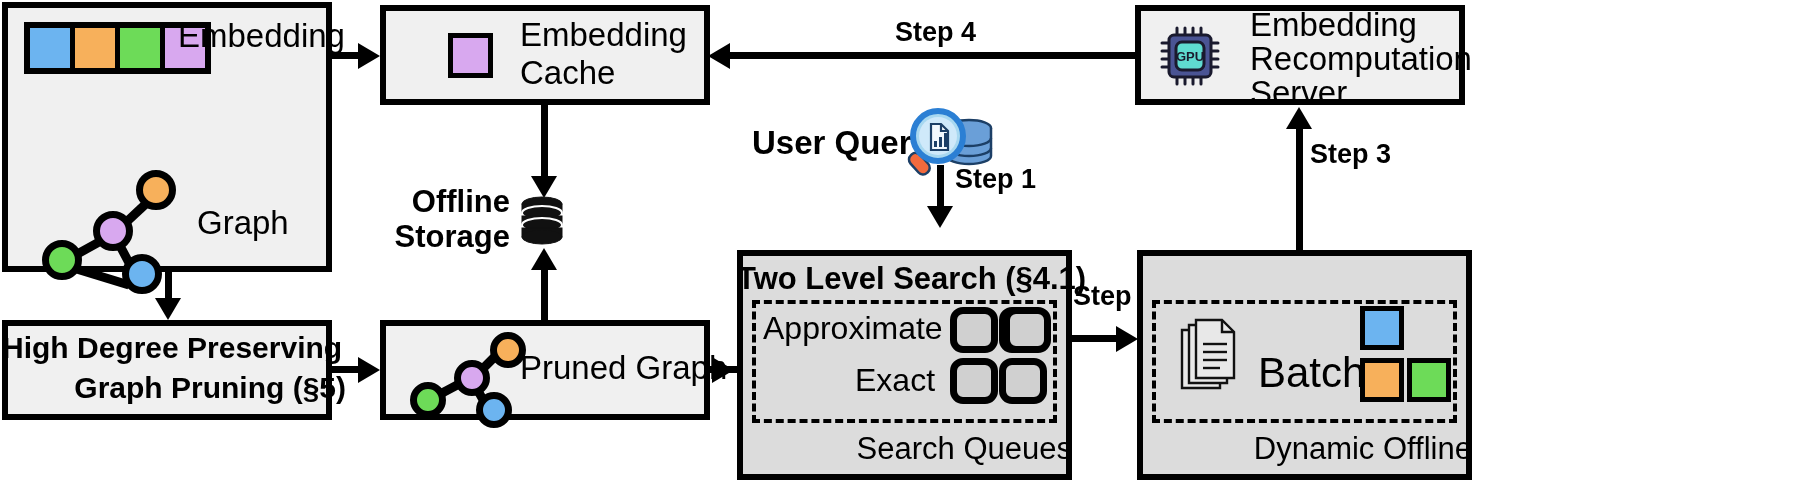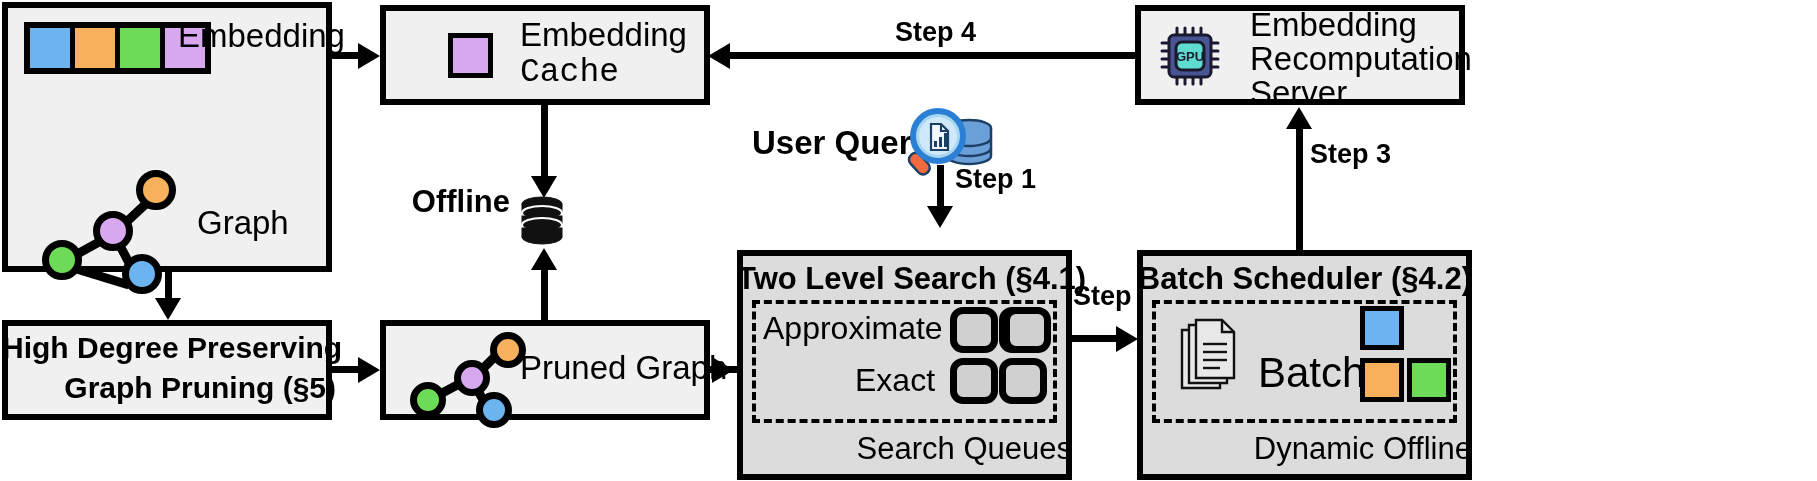--- a/index.html
+++ b/index.html
@@ -63,21 +63,21 @@
     <div class="node" style="left:53px;top:43px;width:40px;height:40px;background:#d8a8ef;"></div>
     <div class="node" style="left:2px;top:72px;width:40px;height:40px;background:#6ddb58;"></div>
     <div class="node" style="left:82px;top:86px;width:40px;height:40px;background:#6cb4f0;"></div>
   </div>
 
   <div class="lbl" style="left:197px;top:205px;font-size:33px;text-align:right;">Graph</div>
 
   <div class="box" style="left:380px;top:5px;width:330px;height:100px;"></div>
   <div class="chip" style="left:448px;top:33px;width:45px;height:45px;background:#d8a8ef;"></div>
   <div class="lbl" style="left:520px;top:17px;font-size:33px;">Embedding</div>
-  <div class="lbl" style="left:520px;top:55px;font-size:33px;font-family:Liberation Mono, monospace;">Cache</div>
+  <div class="lbl" style="left:520px;top:55px;font-size:33px;">Cache</div>
 
   <div class="box" style="left:1135px;top:5px;width:330px;height:100px;"></div>
 
   <div style="position:absolute;left:1159px;top:25px;width:62px;height:62px;">
     <svg width="62" height="62" viewBox="0 0 62 62">
       <g stroke="#1a1a2e" stroke-width="3" stroke-linecap="round">
         <line x1="18" y1="3" x2="18" y2="12"></line>
           <line x1="26" y1="3" x2="26" y2="12"></line>
         <line x1="34" y1="3" x2="34" y2="12"></line>
           <line x1="42" y1="3" x2="42" y2="12"></line>
@@ -108,20 +108,21 @@
   <div class="arrow arr-r" style="left:358px;top:43px;"></div>
 
   <div class="hline" style="left:730px;top:52px;width:405px;"></div>
   <div class="arrow arr-l" style="left:708px;top:43px;"></div>
   <div class="lbl bold" style="left:895px;top:18px;font-size:27px;">Step 4</div>
 
   <div class="vline" style="left:541px;top:105px;height:75px;"></div>
   <div class="arrow arr-d" style="left:531px;top:176px;"></div>
 
   <div class="lbl bold ctr" style="left:395px;top:185px;width:115px;font-size:31px;">Offline</div>
+  <div class="lbl bold ctr" style="left:382px;top:220px;width:128px;font-size:31px;">Storage</div>
 
   <div style="position:absolute;left:518px;top:196px;width:48px;height:52px;">
     <svg width="48" height="52" viewBox="0 0 48 52">
       <g fill="#111" stroke="#111">
         <ellipse cx="24" cy="8" rx="20" ry="7"></ellipse>
         <rect x="4" y="8" width="40" height="9"></rect>
         <ellipse cx="24" cy="17" rx="20" ry="7" fill="#111"></ellipse>
         <ellipse cx="24" cy="17" rx="20" ry="7" fill="none" stroke="#fff" stroke-width="2"></ellipse>
         <rect x="4" y="20" width="40" height="9"></rect>
         <ellipse cx="24" cy="29" rx="20" ry="7" fill="#111"></ellipse>
@@ -160,21 +161,21 @@
 
   <div class="vline" style="left:937px;top:165px;height:45px;"></div>
   <div class="arrow arr-d" style="left:927px;top:206px;"></div>
   <div class="lbl bold" style="left:955px;top:165px;font-size:27px;">Step 1</div>
 
   <div class="vline" style="left:165px;top:272px;height:30px;"></div>
   <div class="arrow arr-d" style="left:155px;top:298px;"></div>
 
   <div class="box" style="left:2px;top:320px;width:330px;height:100px;"></div>
   <div class="lbl bold ctr" style="left:2px;top:332px;width:330px;font-size:30px;">High Degree Preserving</div>
-  <div class="lbl bold ctr" style="left:6px;top:372px;width:330px;font-size:30px;">Graph Pruning (§5)</div>
+  <div class="lbl bold ctr" style="left:16px;top:372px;width:330px;font-size:30px;">Graph Pruning (§5)</div>
 
   <div class="hline" style="left:332px;top:366px;width:30px;"></div>
   <div class="arrow arr-r" style="left:358px;top:357px;"></div>
 
   <div class="box" style="left:380px;top:320px;width:330px;height:100px;"></div>
 
   <div style="position:absolute;left:408px;top:330px;width:120px;height:85px;">
     <div class="edge" style="left:63px;top:46px;width:40px;transform:rotate(-45deg);"></div>
     <div class="edge" style="left:20px;top:66px;width:48px;transform:rotate(-28deg);"></div>
     <div class="edge" style="left:64px;top:46px;width:36px;transform:rotate(60deg);"></div>
@@ -203,21 +204,20 @@
   <div class="qbox" style="left:950px;top:358px;width:48px;height:46px;"></div>
   <div class="qbox" style="left:999px;top:358px;width:48px;height:46px;"></div>
 
   <div class="lbl ctr" style="left:737px;top:432px;width:335px;font-size:31px;">Search Queues</div>
 
   <div class="hline" style="left:1072px;top:335px;width:55px;"></div>
   <div class="arrow arr-r" style="left:1116px;top:326px;"></div>
   <div class="lbl bold" style="left:1073px;top:282px;font-size:27px;">Step 2</div>
 
   <div class="box shaded" style="left:1137px;top:250px;width:335px;height:230px;"></div>
-  <div class="lbl bold ctr" style="left:1137px;top:262px;width:335px;font-size:31px;">Batch Scheduler (§4.2)</div>
 
   <div class="dashed" style="left:1152px;top:300px;width:305px;height:123px;"></div>
 
   <div style="position:absolute;left:1178px;top:318px;width:62px;height:80px;">
     <svg width="62" height="80" viewBox="0 0 62 80">
       <g fill="#e8e8e8" stroke="#111" stroke-width="2.4">
         <path d="M4 12 h26 l12 12 v46 H4 z"></path>
         <path d="M11 7 h26 l12 12 v46 H11 z"></path>
         <path d="M18 2 h26 l12 12 v46 H18 z"></path>
       </g>

